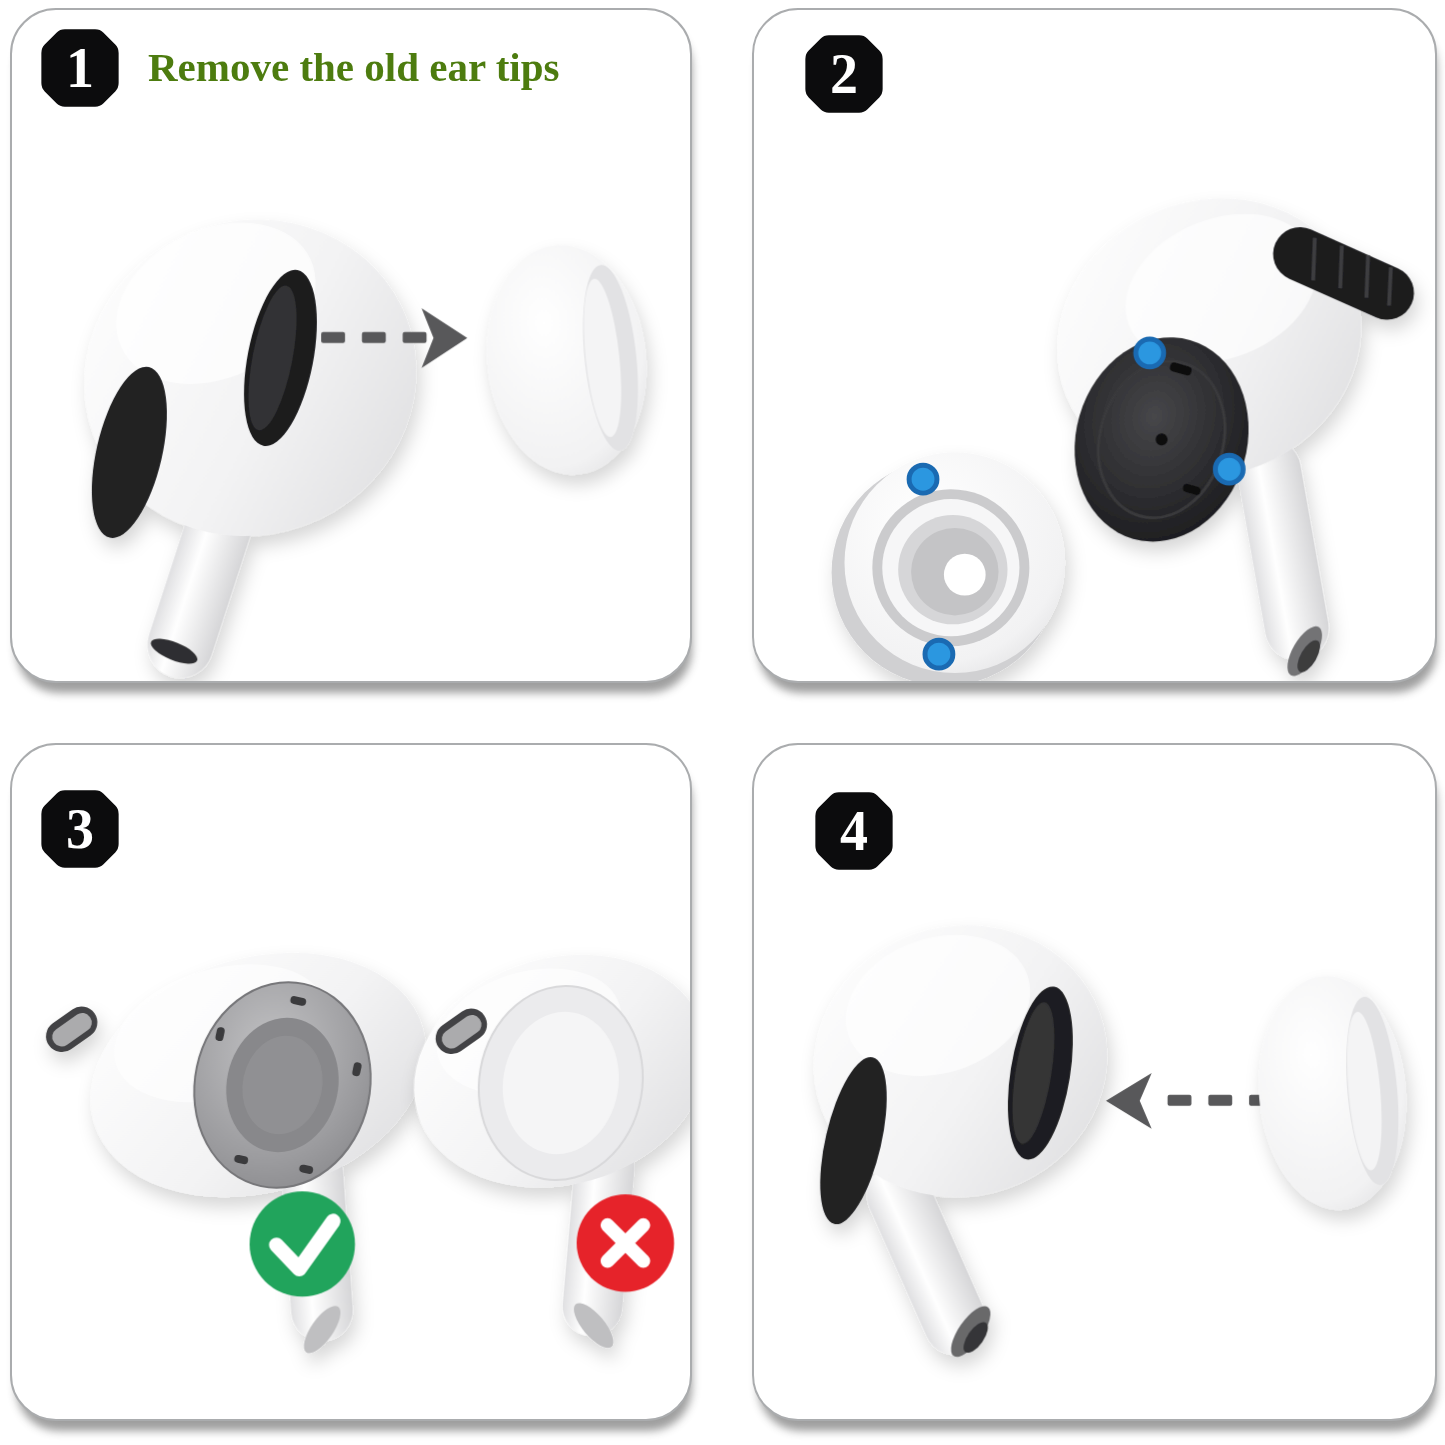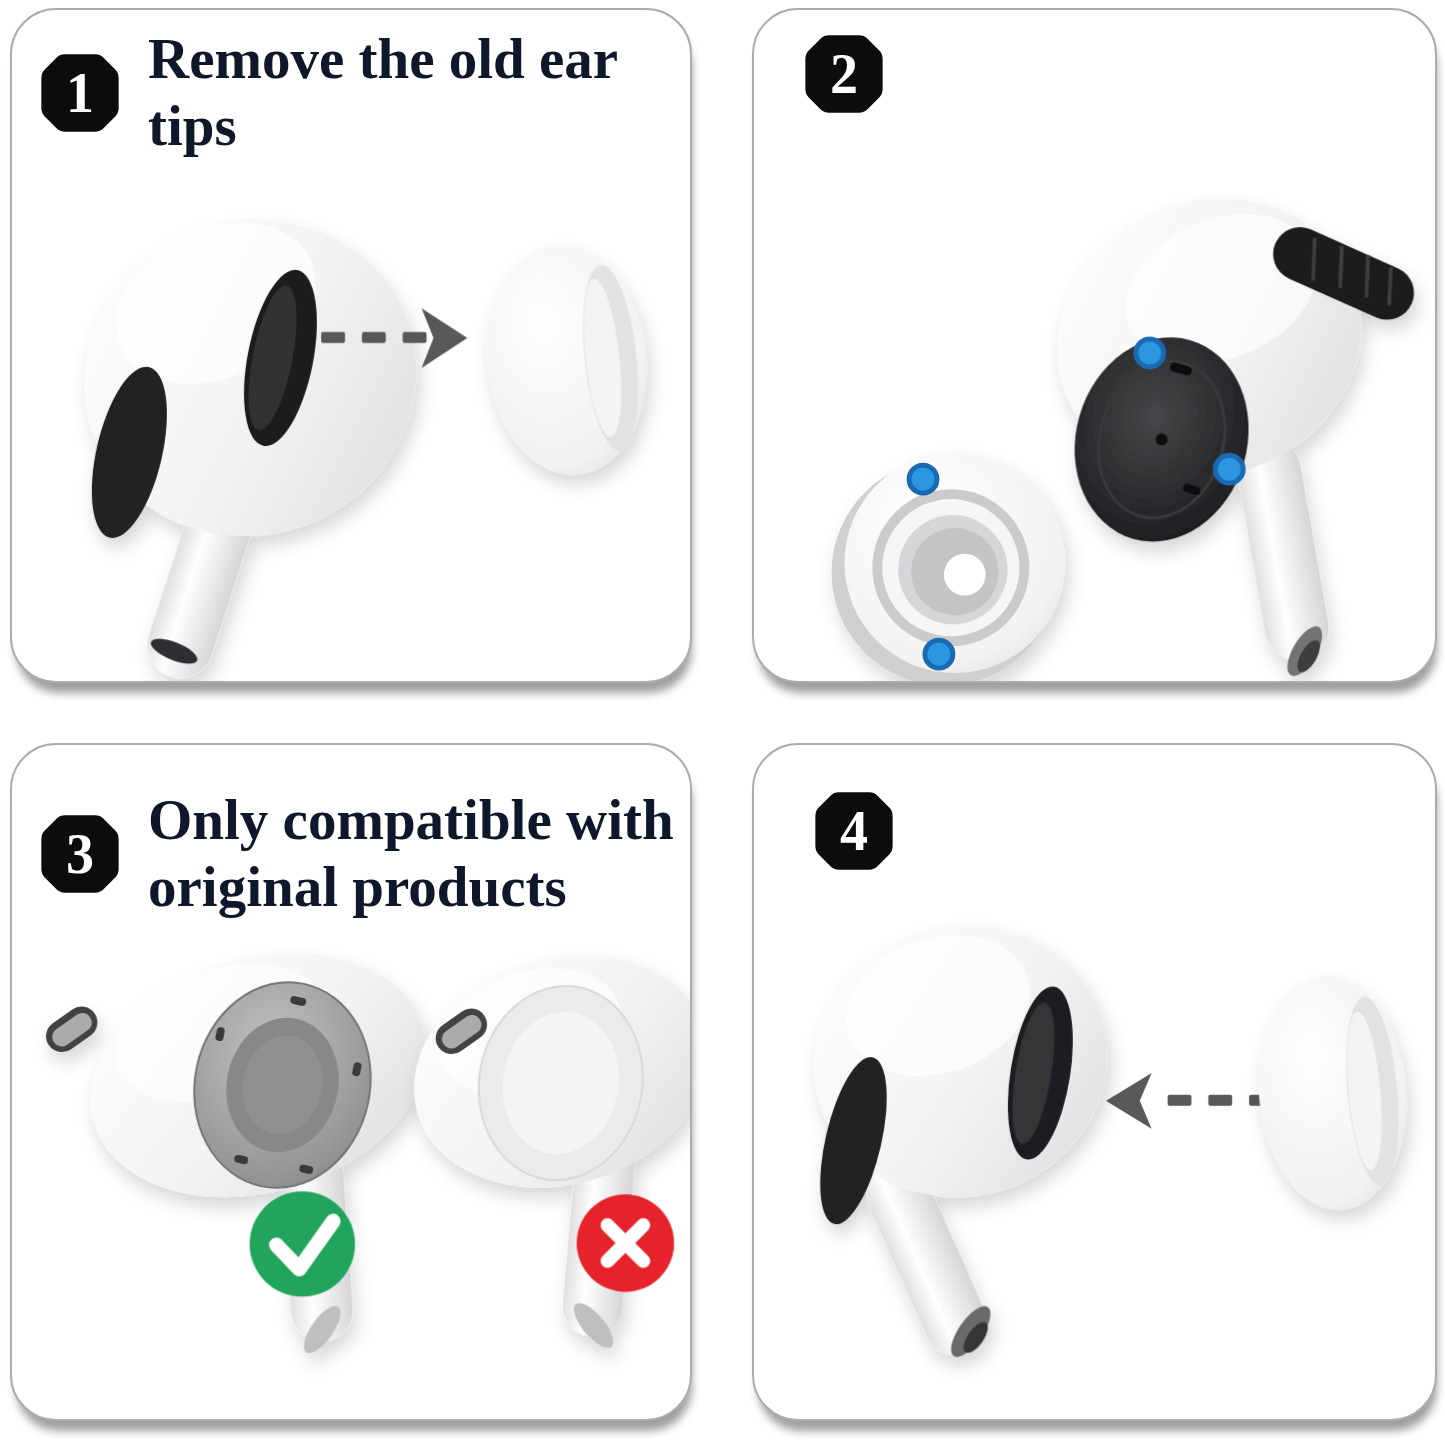--- a/index.html
+++ b/index.html
@@ -11,21 +11,21 @@
   .p1{left:10px;top:8px;width:682px;height:675px;}
   .p2{left:752px;top:8px;width:685px;height:675px;}
   .p3{left:10px;top:743px;width:682px;height:678px;}
   .p4{left:752px;top:743px;width:685px;height:678px;}
   .header{position:absolute;display:flex;align-items:center;gap:26px;z-index:2;}
   .h1{left:26px;top:16px;} .h2{left:48px;top:22px;} .h3{left:26px;top:42px;} .h4{left:58px;top:44px;}
   .badge{position:relative;width:84px;height:84px;flex:0 0 84px;
          display:flex;align-items:center;justify-content:center;}
   .badge svg{position:absolute;inset:0;width:84px;height:84px;}
   .badge .num{position:relative;z-index:1;font-weight:700;font-size:56px;line-height:1;color:#ffffff;}
-  .title{margin:0;font-weight:700;font-size:57px;line-height:1.17;color:#0f172a;white-space:pre-line;}
+  .title{margin:0;font-weight:700;font-size:41px;line-height:1.17;color:#4d7c0f;white-space:pre-line;}
   .art{position:absolute;left:0;top:0;width:100%;height:100%;z-index:1;}
 </style>
 </head>
 <body>
 
 <svg width="0" height="0" style="position:absolute" aria-hidden="true">
   <defs>
     <linearGradient id="gBody" x1="0" y1="0" x2="1" y2="1">
       <stop offset="0" stop-color="#ffffff"></stop>
       <stop offset="0.55" stop-color="#f3f3f4"></stop>
@@ -138,22 +138,20 @@
   </section>
 
   <section class="panel p3">
     <div class="header h3">
       <div class="badge">
         <svg viewBox="0 0 100 100">
           <path d="M 32,4 L 68,4 Q 74,4 78,8 L 92,22 Q 96,26 96,32 L 96,68 Q 96,74 92,78 L 78,92 Q 74,96 68,96 L 32,96 Q 26,96 22,92 L 8,78 Q 4,74 4,68 L 4,32 Q 4,26 8,22 L 22,8 Q 26,4 32,4 Z" fill="#0c0c0d"></path>
         </svg>
         <span class="num">3</span>
       </div>
-      <h2 class="title">Only compatible with
-original products</h2>
     </div>
     <svg class="art" viewBox="0 0 682 678">
       <g filter="url(#soft)">
         <rect x="276" y="400" width="62" height="200" rx="31" transform="rotate(-4 307 500)" fill="url(#gStem)"></rect>
         <ellipse cx="312" cy="588" rx="28" ry="11" transform="rotate(-55 312 588)" fill="#bfbfc1"></ellipse>
         <ellipse cx="248" cy="332" rx="172" ry="118" transform="rotate(-16 248 332)" fill="url(#gBody)"></ellipse>
         <ellipse cx="210" cy="290" rx="110" ry="65" transform="rotate(-16 210 290)" fill="#ffffff" opacity="0.6"></ellipse>
         <g transform="rotate(12 272 342)">
           <ellipse cx="272" cy="342" rx="88" ry="104" fill="url(#gGray)" stroke="#77777a" stroke-width="2"></ellipse>
           <ellipse cx="272" cy="342" rx="56" ry="68" fill="#88888b"></ellipse>

